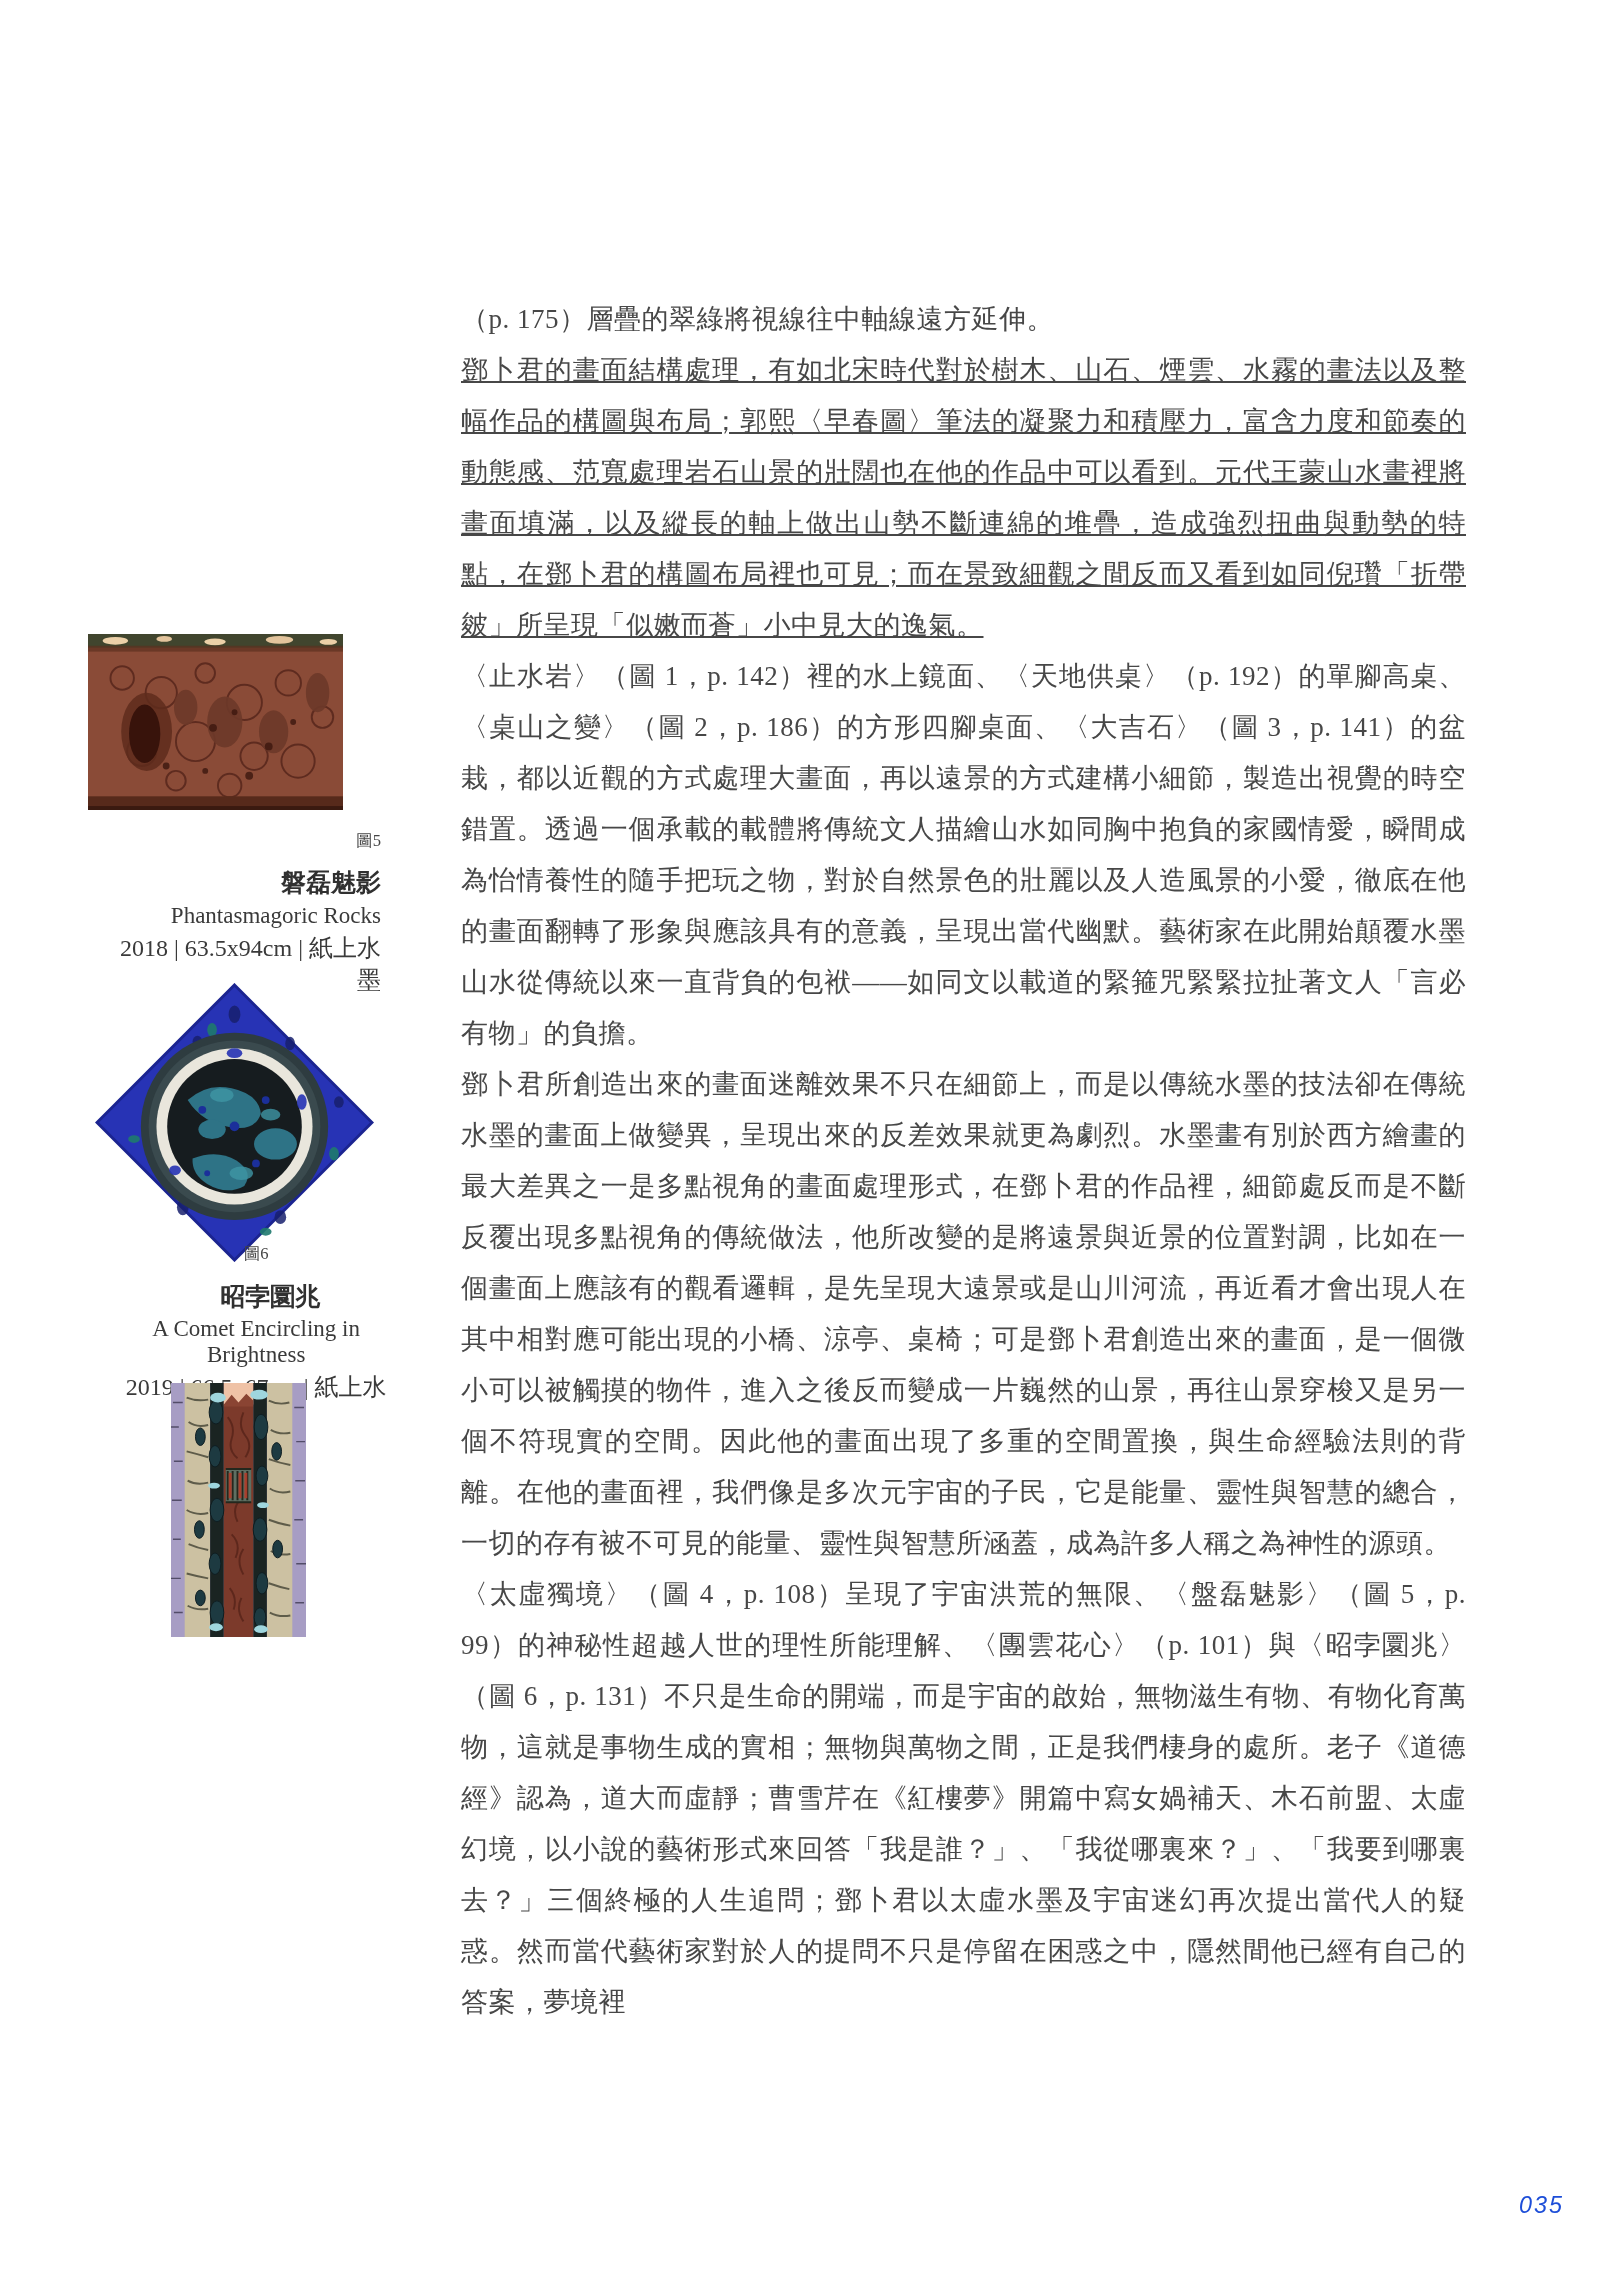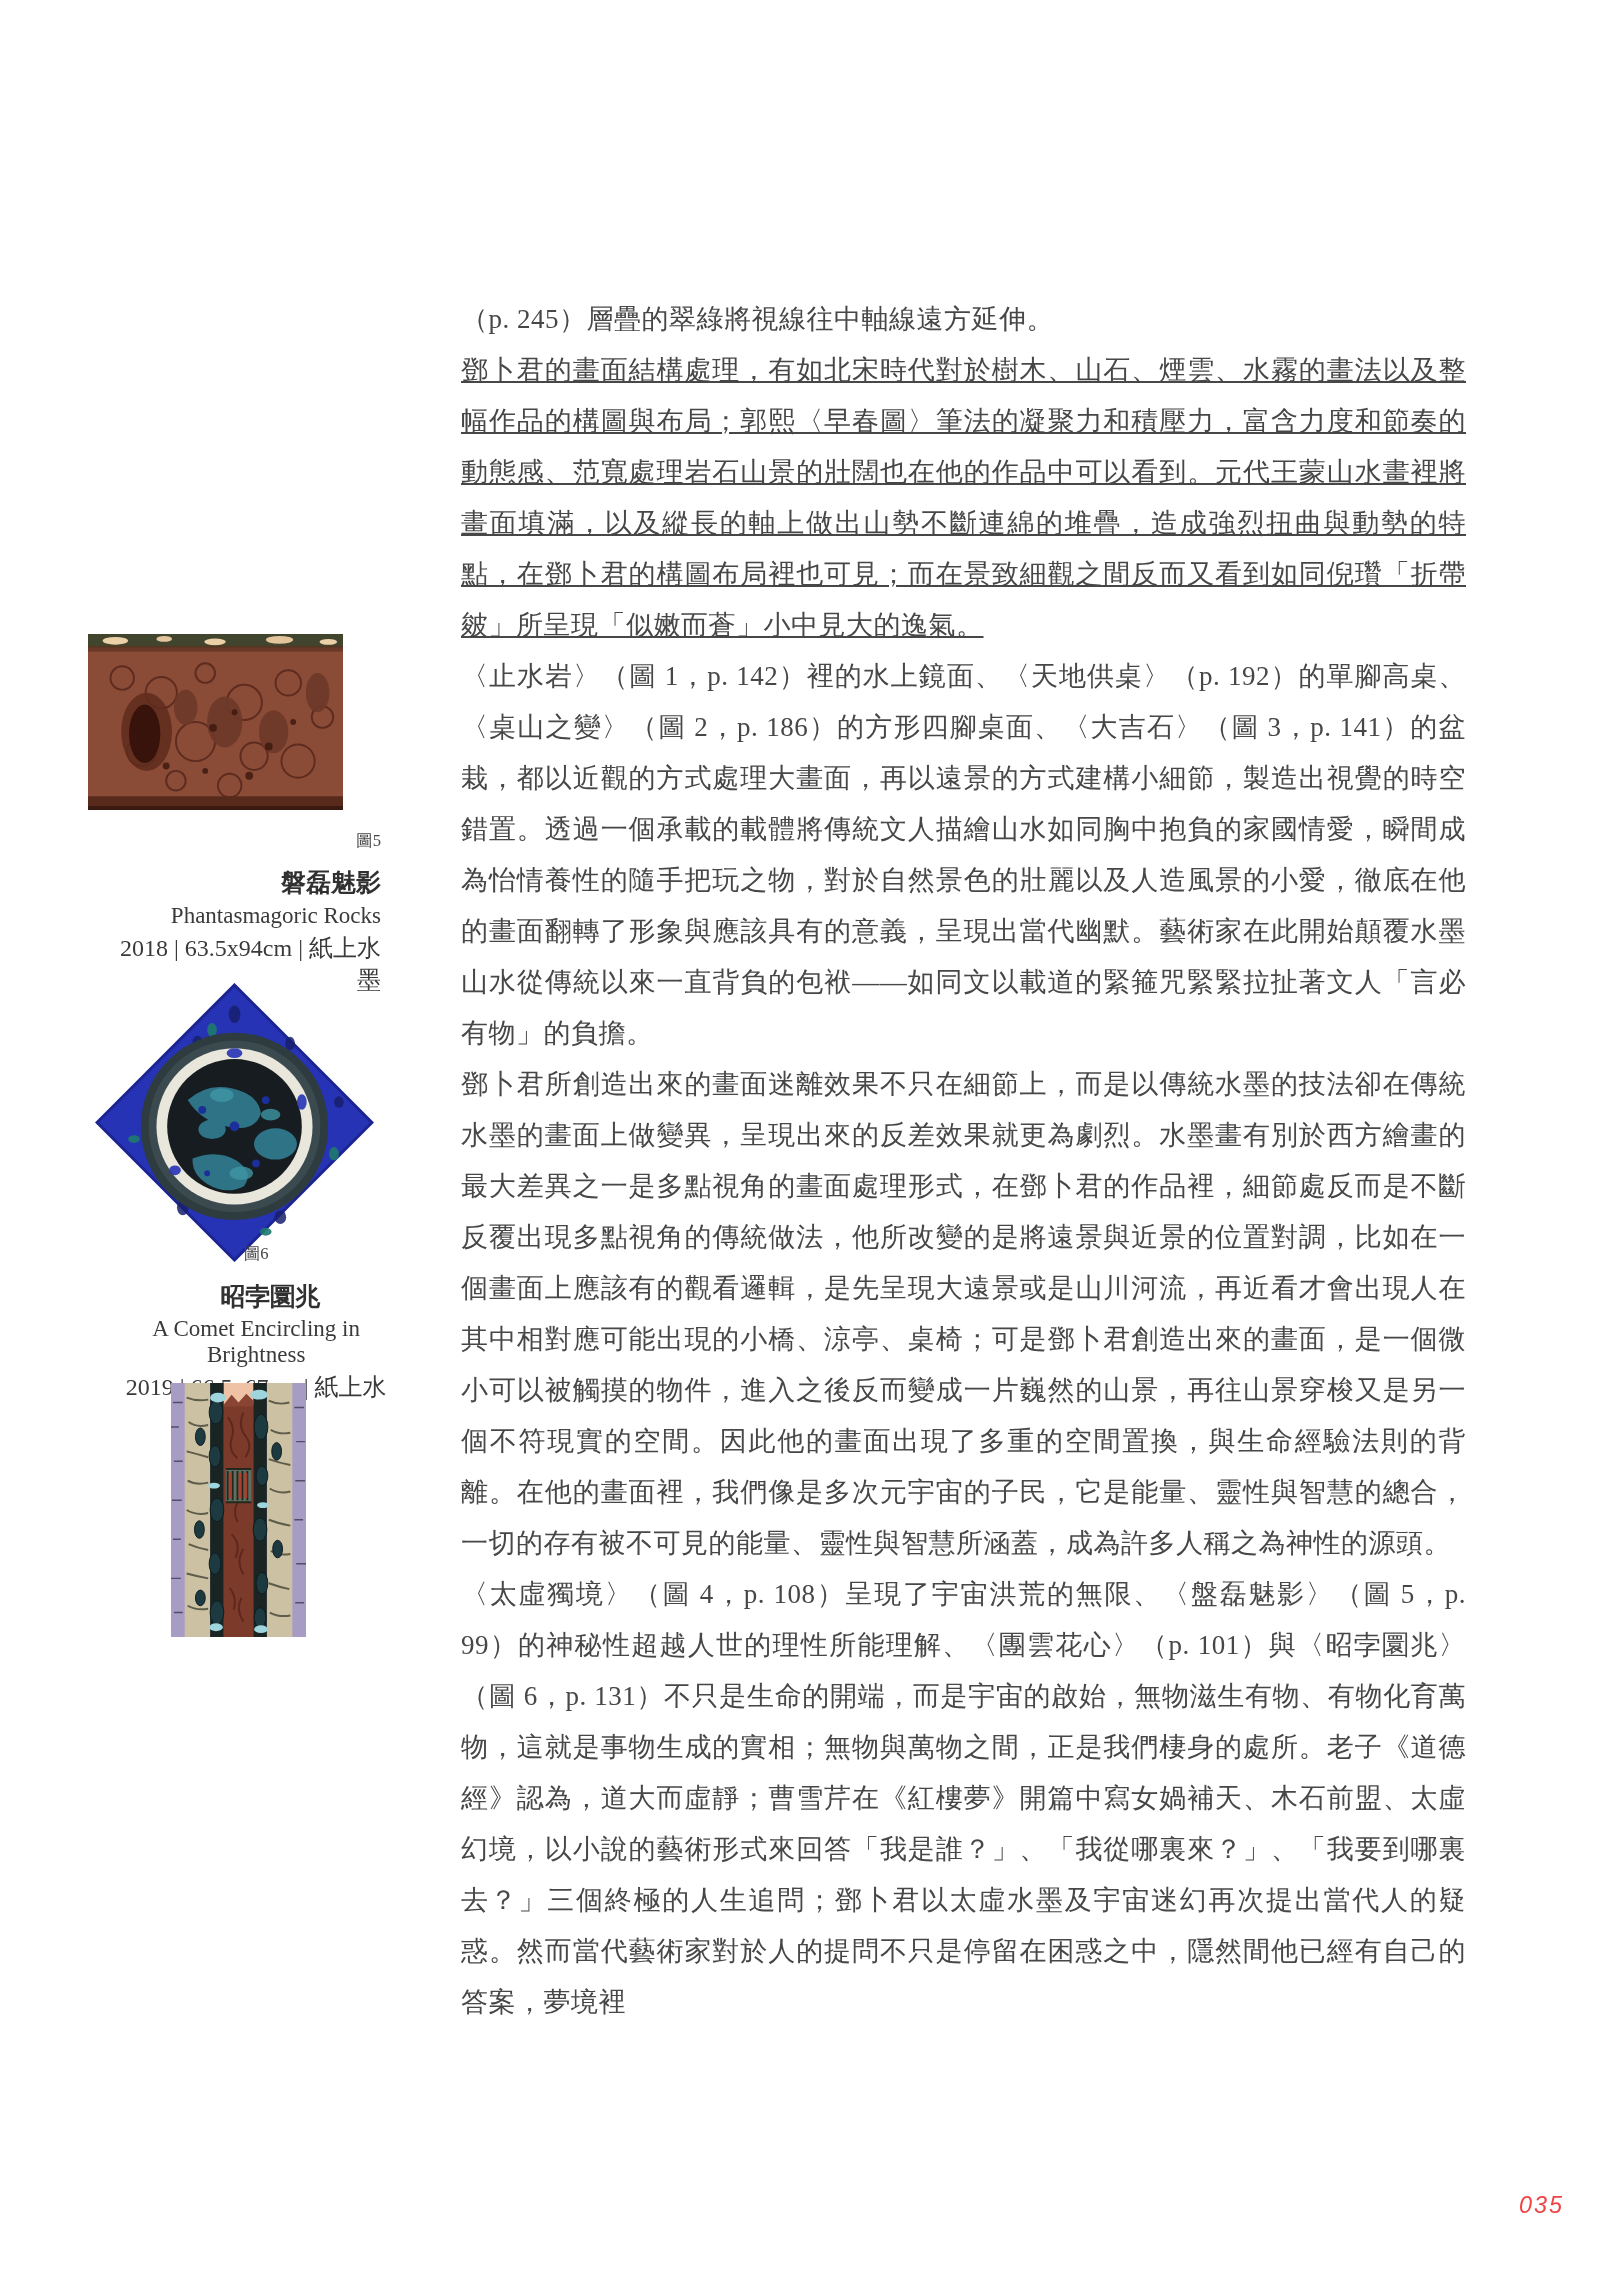--- a/index.html
+++ b/index.html
@@ -28,21 +28,21 @@
   .fig7 .f-caption{margin-left:0;}
   .f6-caption{position:absolute;left:20.5px;top:260px;}
   .f-label{font-size:16.6px;color:#454545;margin-top:19.5px;}
   .f-title{font-size:25px;font-weight:bold;color:#303030;margin-top:14.6px;margin-left:28px;}
   .f-en{font-size:23px;color:#3a3a3a;margin-top:3.9px;font-family:Liberation Serif, serif;}
   .f-dims{font-size:24px;color:#3a3a3a;margin-top:2.9px;}
   .f6-caption .f-label{margin-top:0;}
   
   .page-num{
     position:absolute;left:1519px;top:2192px;
-    font-size:23.4px;font-style:italic;color:#ef4444;letter-spacing:2px;
+    font-size:23.4px;font-style:italic;color:#1d4ed8;letter-spacing:2px;
     font-family:"Liberation Sans","DejaVu Sans",sans-serif;
   }
 </style>
 </head>
 <body>
 
 <div class="page">
 
   <div class="figure fig5">
     <svg class="artwork" width="255" height="176" viewBox="0 0 261 180" preserveAspectRatio="none">
@@ -210,21 +210,21 @@
       </g>
       <g fill="#b03c2a" opacity=".9">
         <rect x="59" y="92" width="3" height="26"></rect>
           <rect x="69" y="92" width="3" height="26"></rect>
         <rect x="75" y="92" width="3" height="26"></rect>
       </g>
     </svg>
   </div>
 
   <div class="article">
-    <p class="intro">（p. 245）層疊的翠綠將視線往中軸線遠方延伸。</p>
+    <p class="intro">（p. 175）層疊的翠綠將視線往中軸線遠方延伸。</p>
     <p class="p1">鄧卜君的畫面結構處理，有如北宋時代對於樹木、山石、煙雲、水霧的畫法以及整幅作品的構圖與布局；郭熙〈早春圖〉筆法的凝聚力和積壓力，富含力度和節奏的動態感、范寬處理岩石山景的壯闊也在他的作品中可以看到。元代王蒙山水畫裡將畫面填滿，以及縱長的軸上做出山勢不斷連綿的堆疊，造成強烈扭曲與動勢的特點，在鄧卜君的構圖布局裡也可見；而在景致細觀之間反而又看到如同倪瓚「折帶皴」所呈現「似嫩而蒼」小中見大的逸氣。</p>
     <p class="p2">〈止水岩〉（圖 1，p. 142）裡的水上鏡面、〈天地供桌〉（p. 192）的單腳高桌、〈桌山之變〉（圖 2，p. 186）的方形四腳桌面、〈大吉石〉（圖 3，p. 141）的盆栽，都以近觀的方式處理大畫面，再以遠景的方式建構小細節，製造出視覺的時空錯置。透過一個承載的載體將傳統文人描繪山水如同胸中抱負的家國情愛，瞬間成為怡情養性的隨手把玩之物，對於自然景色的壯麗以及人造風景的小愛，徹底在他的畫面翻轉了形象與應該具有的意義，呈現出當代幽默。藝術家在此開始顛覆水墨山水從傳統以來一直背負的包袱——如同文以載道的緊箍咒緊緊拉扯著文人「言必有物」的負擔。</p>
     <p class="p3">鄧卜君所創造出來的畫面迷離效果不只在細節上，而是以傳統水墨的技法卻在傳統水墨的畫面上做變異，呈現出來的反差效果就更為劇烈。水墨畫有別於西方繪畫的最大差異之一是多點視角的畫面處理形式，在鄧卜君的作品裡，細節處反而是不斷反覆出現多點視角的傳統做法，他所改變的是將遠景與近景的位置對調，比如在一個畫面上應該有的觀看邏輯，是先呈現大遠景或是山川河流，再近看才會出現人在其中相對應可能出現的小橋、涼亭、桌椅；可是鄧卜君創造出來的畫面，是一個微小可以被觸摸的物件，進入之後反而變成一片巍然的山景，再往山景穿梭又是另一個不符現實的空間。因此他的畫面出現了多重的空間置換，與生命經驗法則的背離。在他的畫面裡，我們像是多次元宇宙的子民，它是能量、靈性與智慧的總合，一切的存有被不可見的能量、靈性與智慧所涵蓋，成為許多人稱之為神性的源頭。</p>
     <p class="p4">〈太虛獨境〉（圖 4，p. 108）呈現了宇宙洪荒的無限、〈盤磊魅影〉（圖 5，p. 99）的神秘性超越人世的理性所能理解、〈團雲花心〉（p. 101）與〈昭孛圜兆〉（圖 6，p. 131）不只是生命的開端，而是宇宙的啟始，無物滋生有物、有物化育萬物，這就是事物生成的實相；無物與萬物之間，正是我們棲身的處所。老子《道德經》認為，道大而虛靜；曹雪芹在《紅樓夢》開篇中寫女媧補天、木石前盟、太虛幻境，以小說的藝術形式來回答「我是誰？」、「我從哪裏來？」、「我要到哪裏去？」三個終極的人生追問；鄧卜君以太虛水墨及宇宙迷幻再次提出當代人的疑惑。然而當代藝術家對於人的提問不只是停留在困惑之中，隱然間他已經有自己的答案，夢境裡</p>
   </div>
 
   <div class="page-num">035</div>
 
 </div>
 

